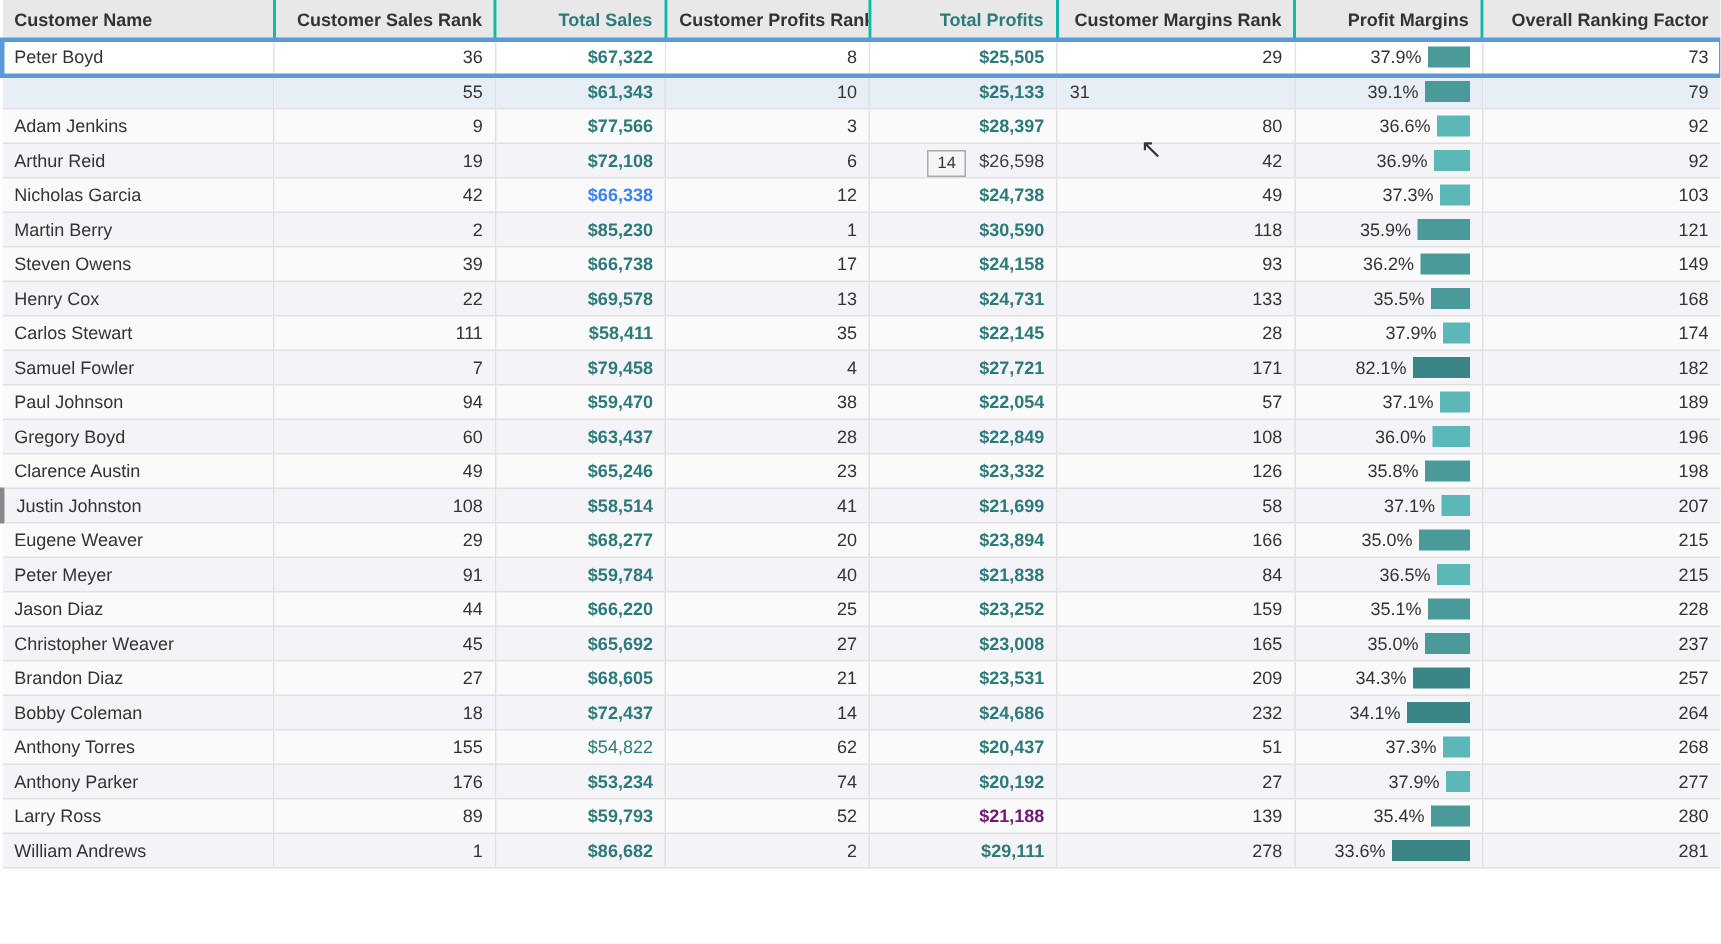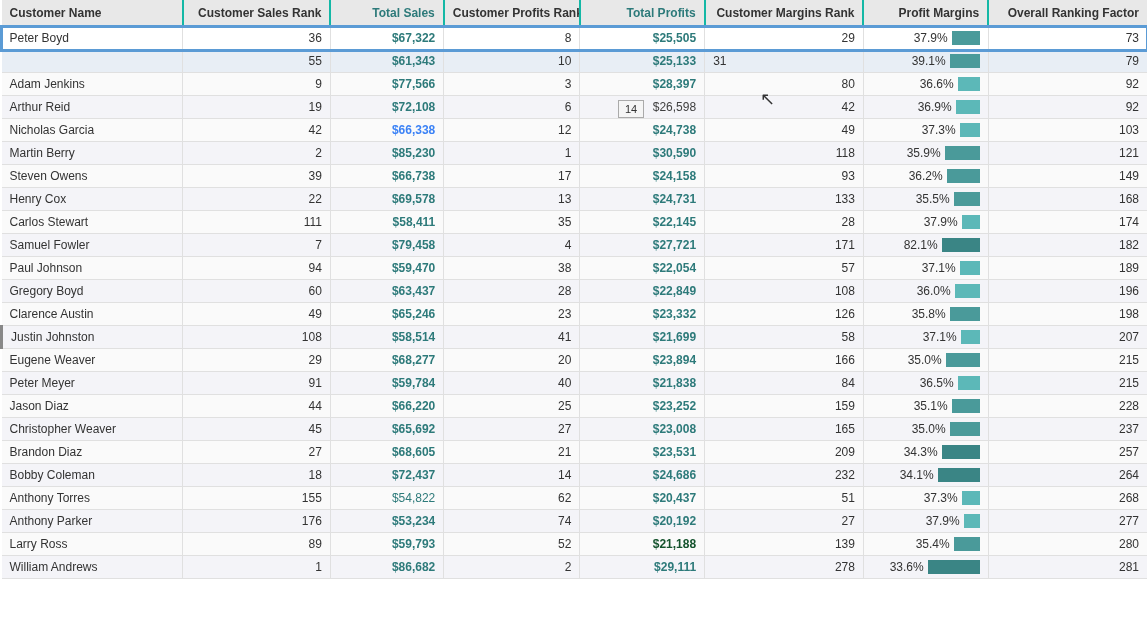--- a/index.html
+++ b/index.html
@@ -455,21 +455,21 @@
         <span class="bar" style="width:16px; background:#5cb8b8;"></span>
       </div>
     </td>
     <td class="col-overall" style="text-align:right">277</td>
   </tr>
         <tr>
     <td class="col-name">Larry Ross</td>
     <td class="col-sales-rank" style="text-align:right">89</td>
     <td class="col-total-sales" style="text-align:right; color:#2d7a7a; font-weight:bold">$59,793</td>
     <td class="col-profits-rank" style="text-align:right">52</td>
-    <td class="col-total-profits" style="color:#14532d; font-weight:bold">$21,188</td>
+    <td class="col-total-profits" style="color:#701a75; font-weight:bold">$21,188</td>
     <td class="col-margins-rank" style="text-align:right">139</td>
     <td class="col-profit-margins">
       <div class="bar-cell">
         <span>35.4%</span>
         <span class="bar" style="width:26px; background:#4a9a9a;"></span>
       </div>
     </td>
     <td class="col-overall" style="text-align:right">280</td>
   </tr>
         <tr>

